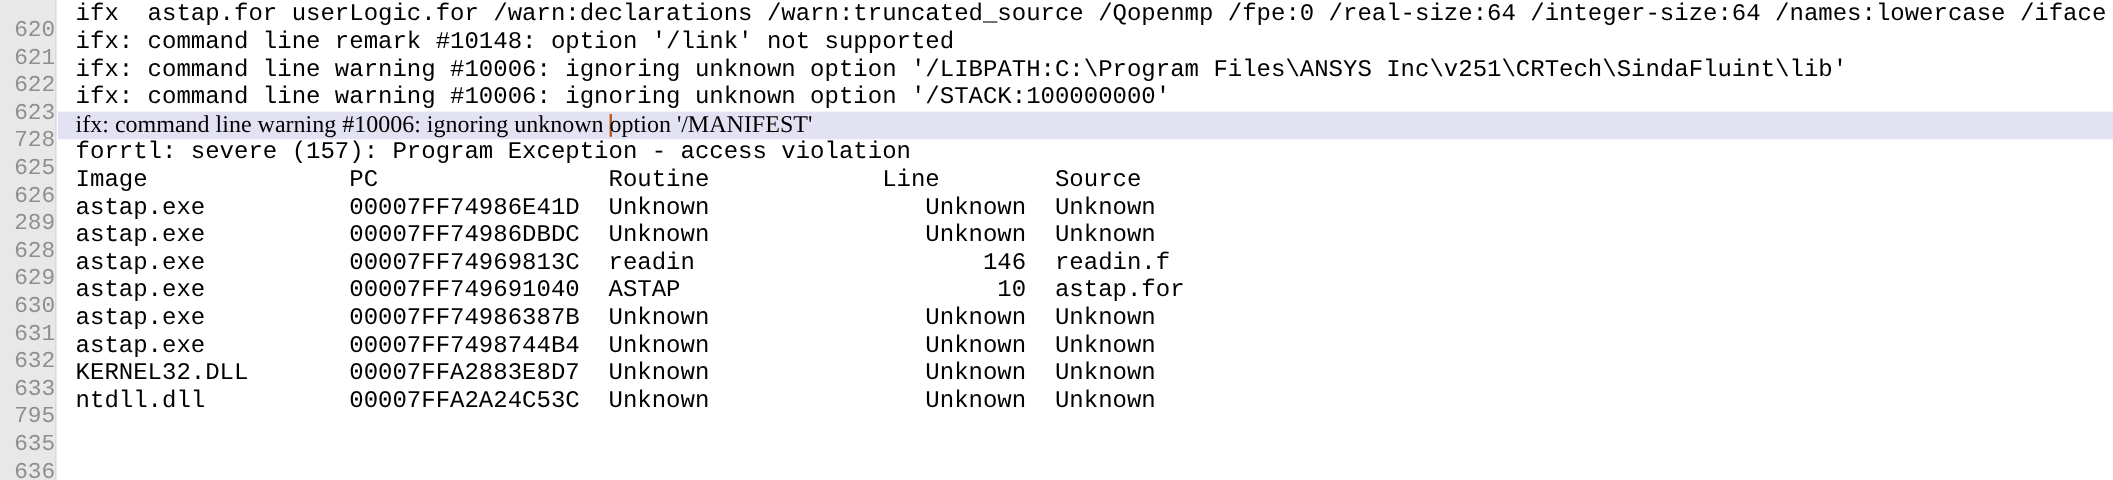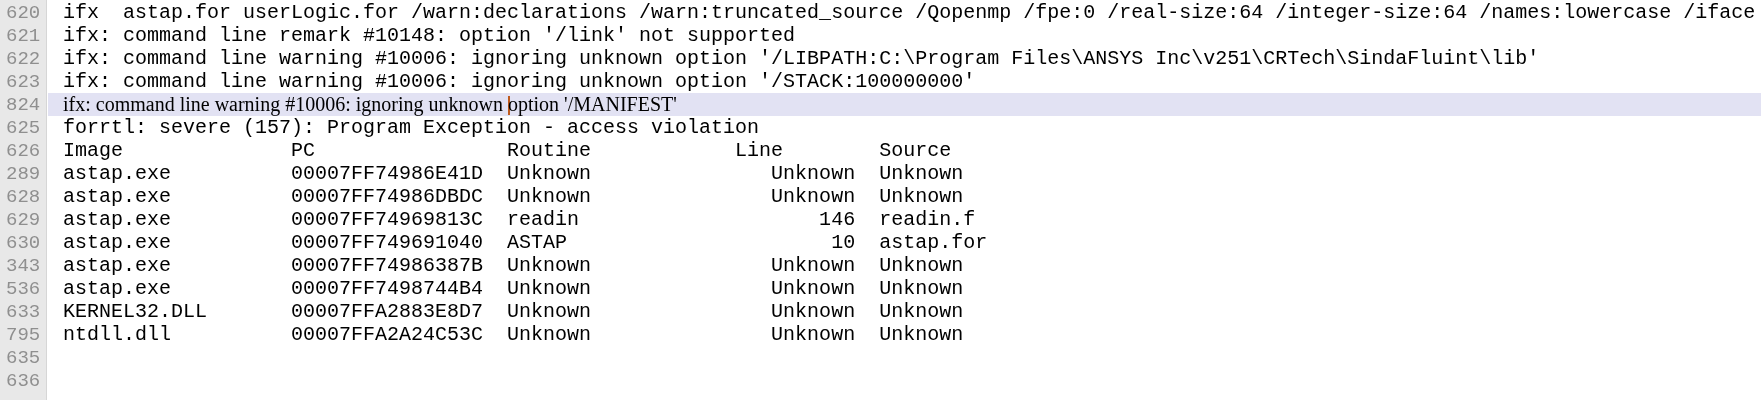--- a/index.html
+++ b/index.html
@@ -19,21 +19,22 @@
     font-family: "Liberation Mono", "DejaVu Sans Mono", monospace;
   }
   .editor {
     position: relative; width: 1761px; height: 400px; overflow: hidden;
     background: var(--bg);
   }
   .gutter {
     position: absolute; left: 0; top: 0; bottom: 0; width: 47px;
     background: var(--gutter-bg);
     border-right: 1px solid var(--gutter-border);
-    padding-top: 2px;
+    padding-top: 14px;
+    text-align: right;
   }
   .ln {
     height: 23px; line-height: 23px;
     padding-left: 6px;
     font-size: 19px;
     color: var(--line-number);
     white-space: pre;
   }
   .content {
     position: absolute; left: 48px; right: 0; top: 0;
@@ -58,29 +59,29 @@
 </style>
 </head>
 <body>
 
 <div class="editor">
   <div class="gutter" id="gutter">
       <div class="ln">620</div>
       <div class="ln">621</div>
       <div class="ln">622</div>
       <div class="ln">623</div>
-      <div class="ln">824</div>
+      <div class="ln">728</div>
       <div class="ln">625</div>
       <div class="ln">626</div>
       <div class="ln">289</div>
       <div class="ln">628</div>
       <div class="ln">629</div>
       <div class="ln">630</div>
-      <div class="ln">343</div>
-      <div class="ln">536</div>
+      <div class="ln">631</div>
+      <div class="ln">632</div>
       <div class="ln">633</div>
       <div class="ln">795</div>
       <div class="ln">635</div>
       <div class="ln">636</div>
     </div>
   <div class="content" id="content">
       <div class="row">ifx  astap.for userLogic.for /warn:declarations /warn:truncated_source /Qopenmp /fpe:0 /real-size:64 /integer-size:64 /names:lowercase /iface</div>
       <div class="row">ifx: command line remark #10148: option '/link' not supported</div>
       <div class="row">ifx: command line warning #10006: ignoring unknown option '/LIBPATH:C:\Program Files\ANSYS Inc\v251\CRTech\SindaFluint\lib'</div>
       <div class="row">ifx: command line warning #10006: ignoring unknown option '/STACK:100000000'</div>

